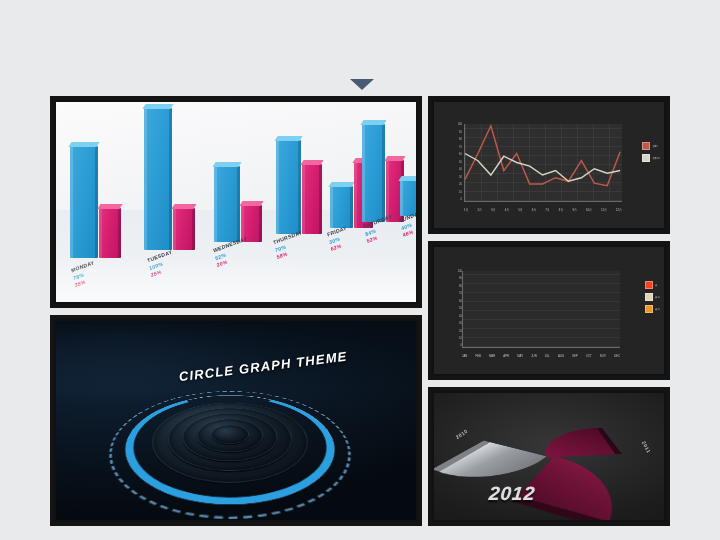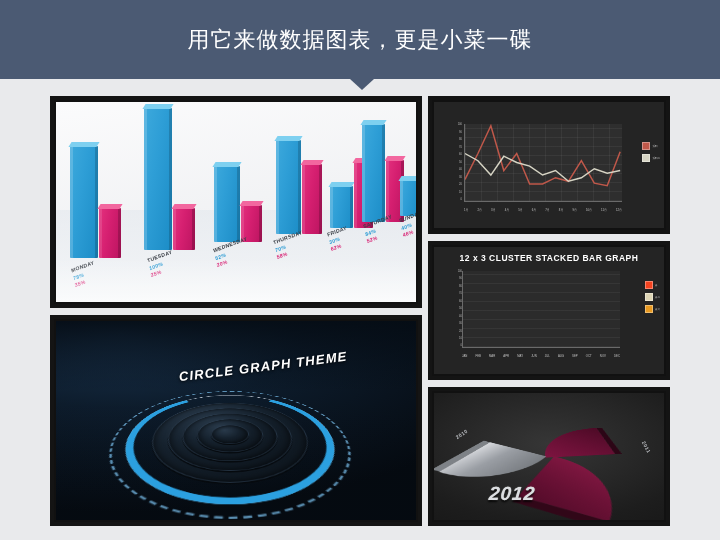--- a/index.html
+++ b/index.html
@@ -348,23 +348,20 @@
     letter-spacing: 0.5px;
   }
   .pie-tag.left  { left: 9%;  top: 30%;  transform: rotate(-34deg); }
   .pie-tag.right { right: 5%; top: 40%;  transform: rotate(62deg); }
 </style>
 </head>
 <body>
 
 <div id="app">
 
-  <div class="header">
-    <div class="header-title">用它来做数据图表，更是小菜一碟</div>
-  </div>
   <div class="header-notch"></div>
 
   <div class="grid">
 
     <div class="panel" id="panel-bar3d">
       <div class="panel-inner">
         <div class="bar3d-stage">
           <div class="bar3d-floor"></div>
           <div class="bar3d-scene">
 
@@ -548,21 +545,20 @@
               <span class="lbl">系列二</span>
             </div>
           </div>
         </div>
       </div>
     </div>
 
     <div class="panel" id="panel-stacked">
       <div class="panel-inner">
         <div class="dark-stage">
-          <div class="dk-title">12 x 3 CLUSTER STACKED BAR GRAPH</div>
 
           <div class="dk-ylabels" style="top:24px;bottom:26px;">
             <span>100</span>
             <span>90</span>
             <span>80</span>
             <span>70</span>
             <span>60</span>
             <span>50</span>
             <span>40</span>
             <span>30</span>

